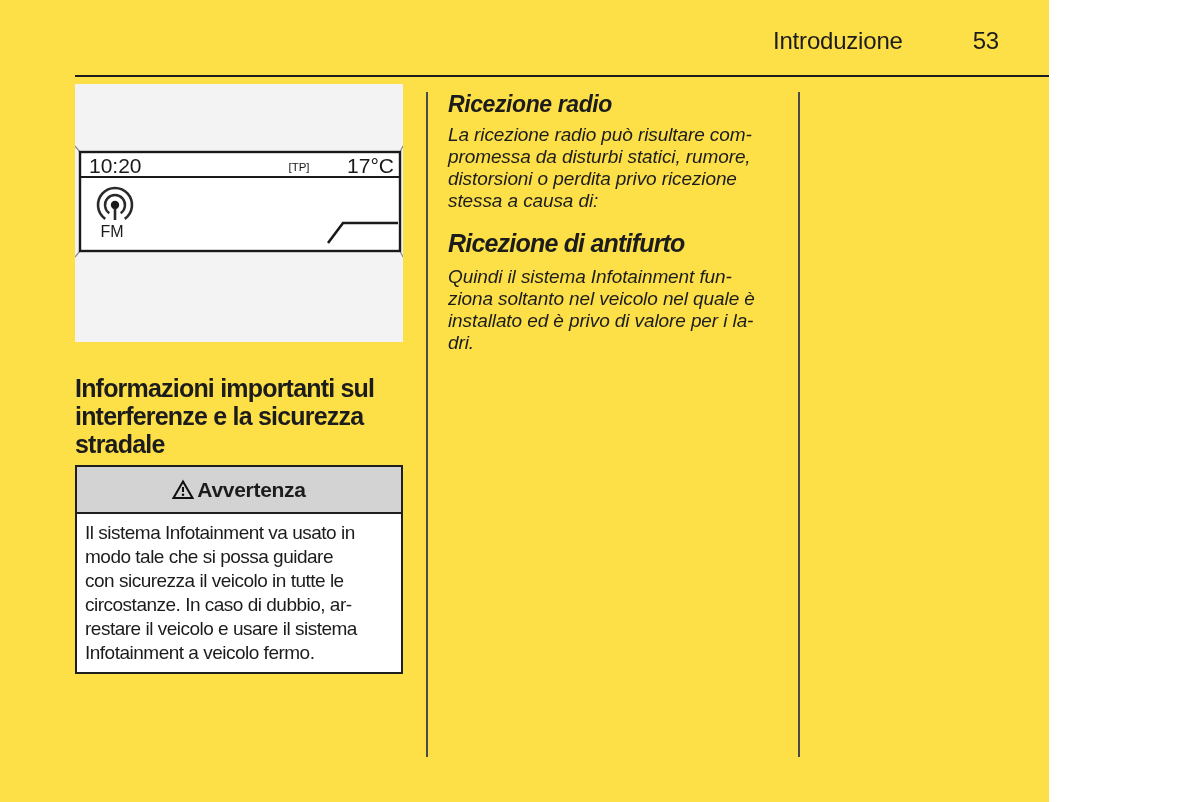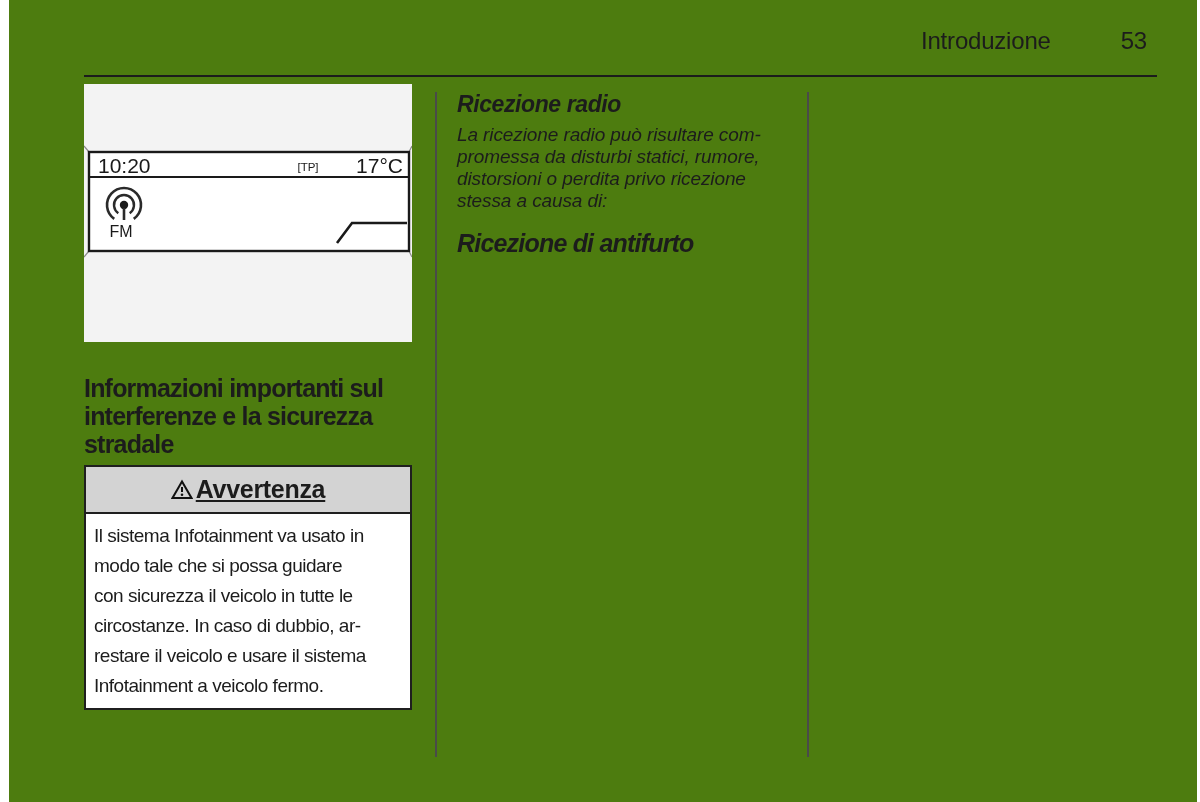--- a/index.html
+++ b/index.html
@@ -1,23 +1,22 @@
 <!DOCTYPE html>
 <html lang="it"><head>
 <meta charset="utf-8">
 <style>
   html,body{margin:0;padding:0;background:#ffffff;}
   .page{
     position:relative;
-    width:1188px;height:802px;
-    background:#4d7c0f;
+    width:1049px;height:802px;
+    background:#fde047;
     font-family:"Liberation Sans", sans-serif;
     color:#1c1c1c;
     overflow:hidden;
-    margin-left:9px;
   }
   .abs{position:absolute;}
 
   
   .runhead{
     left:75px;right:50px;top:27px;
     display:flex;justify-content:flex-end;align-items:baseline;gap:70px;
     font-size:24px;letter-spacing:-0.2px;
   }
   .head-rule{left:75px;top:75px;width:1073px;height:2px;background:#1c1c1c;}
@@ -39,23 +38,23 @@
 
   
   .left-heading{left:75px;top:374px;width:340px;}
   .warning-box{
     left:75px;top:465px;width:328px;box-sizing:border-box;
     border:2px solid #1f1f1f;background:#ffffff;
   }
   .warning-header{
     height:45px;background:#d3d3d3;border-bottom:2px solid #1f1f1f;
     display:flex;align-items:center;justify-content:center;gap:3px;
-    font-size:25px;font-weight:bold;letter-spacing:-0.3px;text-decoration:underline;
+    font-size:21px;font-weight:bold;letter-spacing:-0.3px;
   }
-  .warning-body{padding:7px 4px 7px 8px;font-size:19px;line-height:30px;letter-spacing:-0.5px;}
+  .warning-body{padding:7px 4px 7px 8px;font-size:19px;line-height:24px;letter-spacing:-0.5px;}
 
   
   .mid-col{left:448px;top:92px;width:350px;font-style:italic;}
   .mid-col .intro{margin-top:7px;}
   .bullet-list{list-style:none;margin:12px 0 0 0;padding:0;}
   .bullet-list li{position:relative;padding-left:27px;margin-bottom:9px;}
   .bullet-list li:last-child{margin-bottom:0;}
   .bullet-square{
     position:absolute;left:2px;top:6px;width:9px;height:9px;background:#1c1c1c;
   }
@@ -130,15 +129,19 @@
 
   <div class="abs mid-col">
     <h2 class="h2-txt pre" style="margin:0;">Ricezione radio</h2>
     <p class="body-txt pre intro">La ricezione radio può risultare com-
 promessa da disturbi statici, rumore,
 distorsioni o perdita privo ricezione
 stessa a causa di:</p>
 
 
     <h1 class="h1-txt pre antitheft-heading">Ricezione di antifurto</h1>
+    <p class="body-txt pre antitheft-p2">Quindi il sistema Infotainment fun-
+ziona soltanto nel veicolo nel quale è
+installato ed è privo di valore per i la-
+dri.</p>
   </div>
 
 </div>
 
 </body></html>

